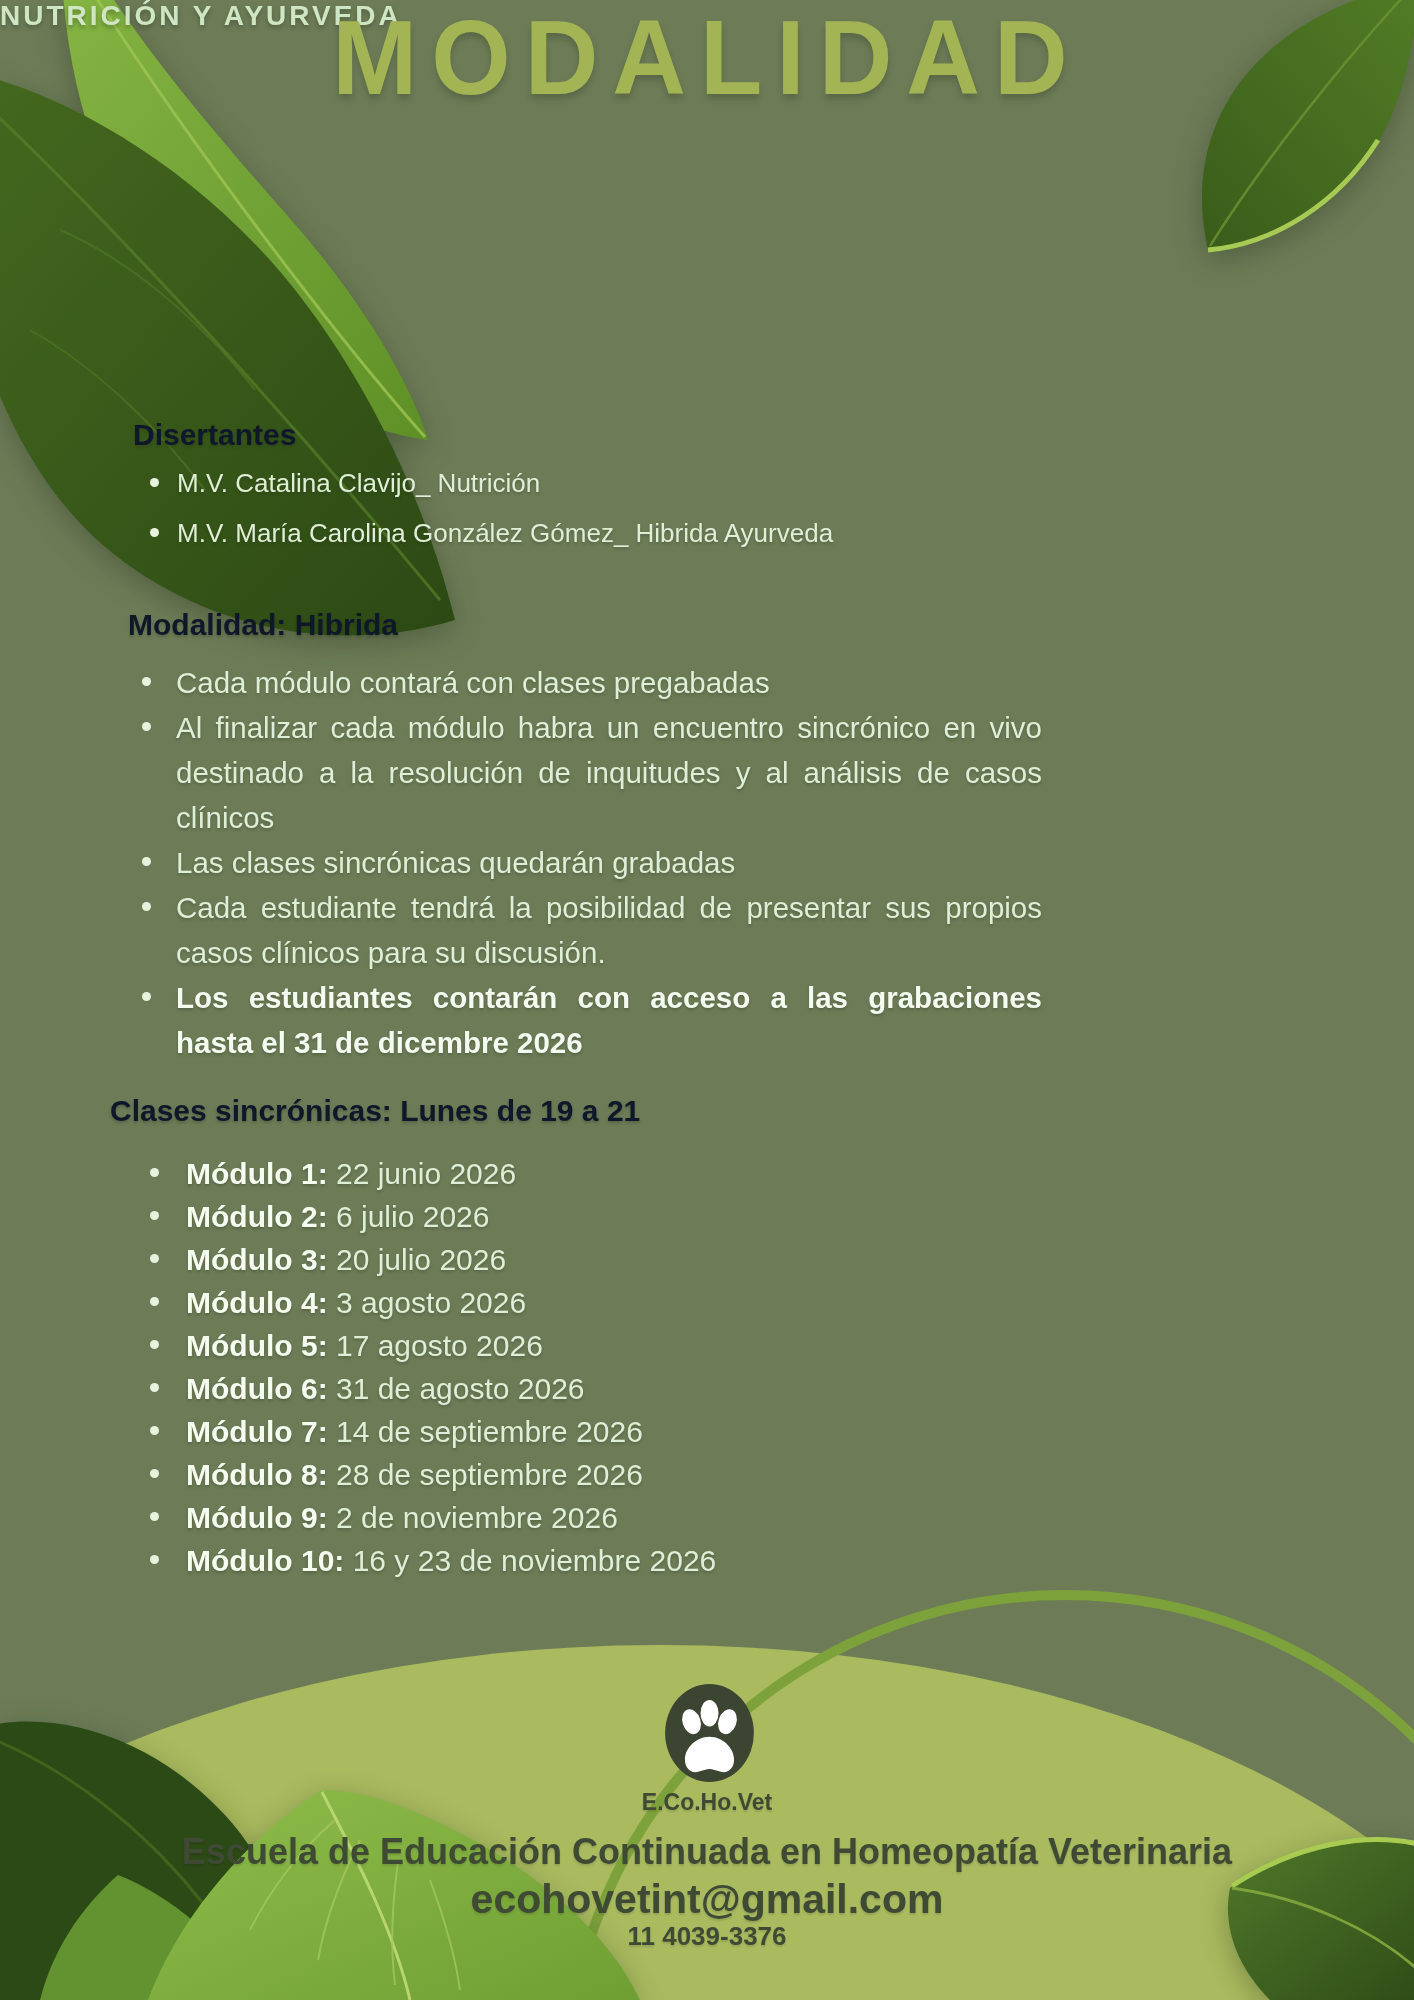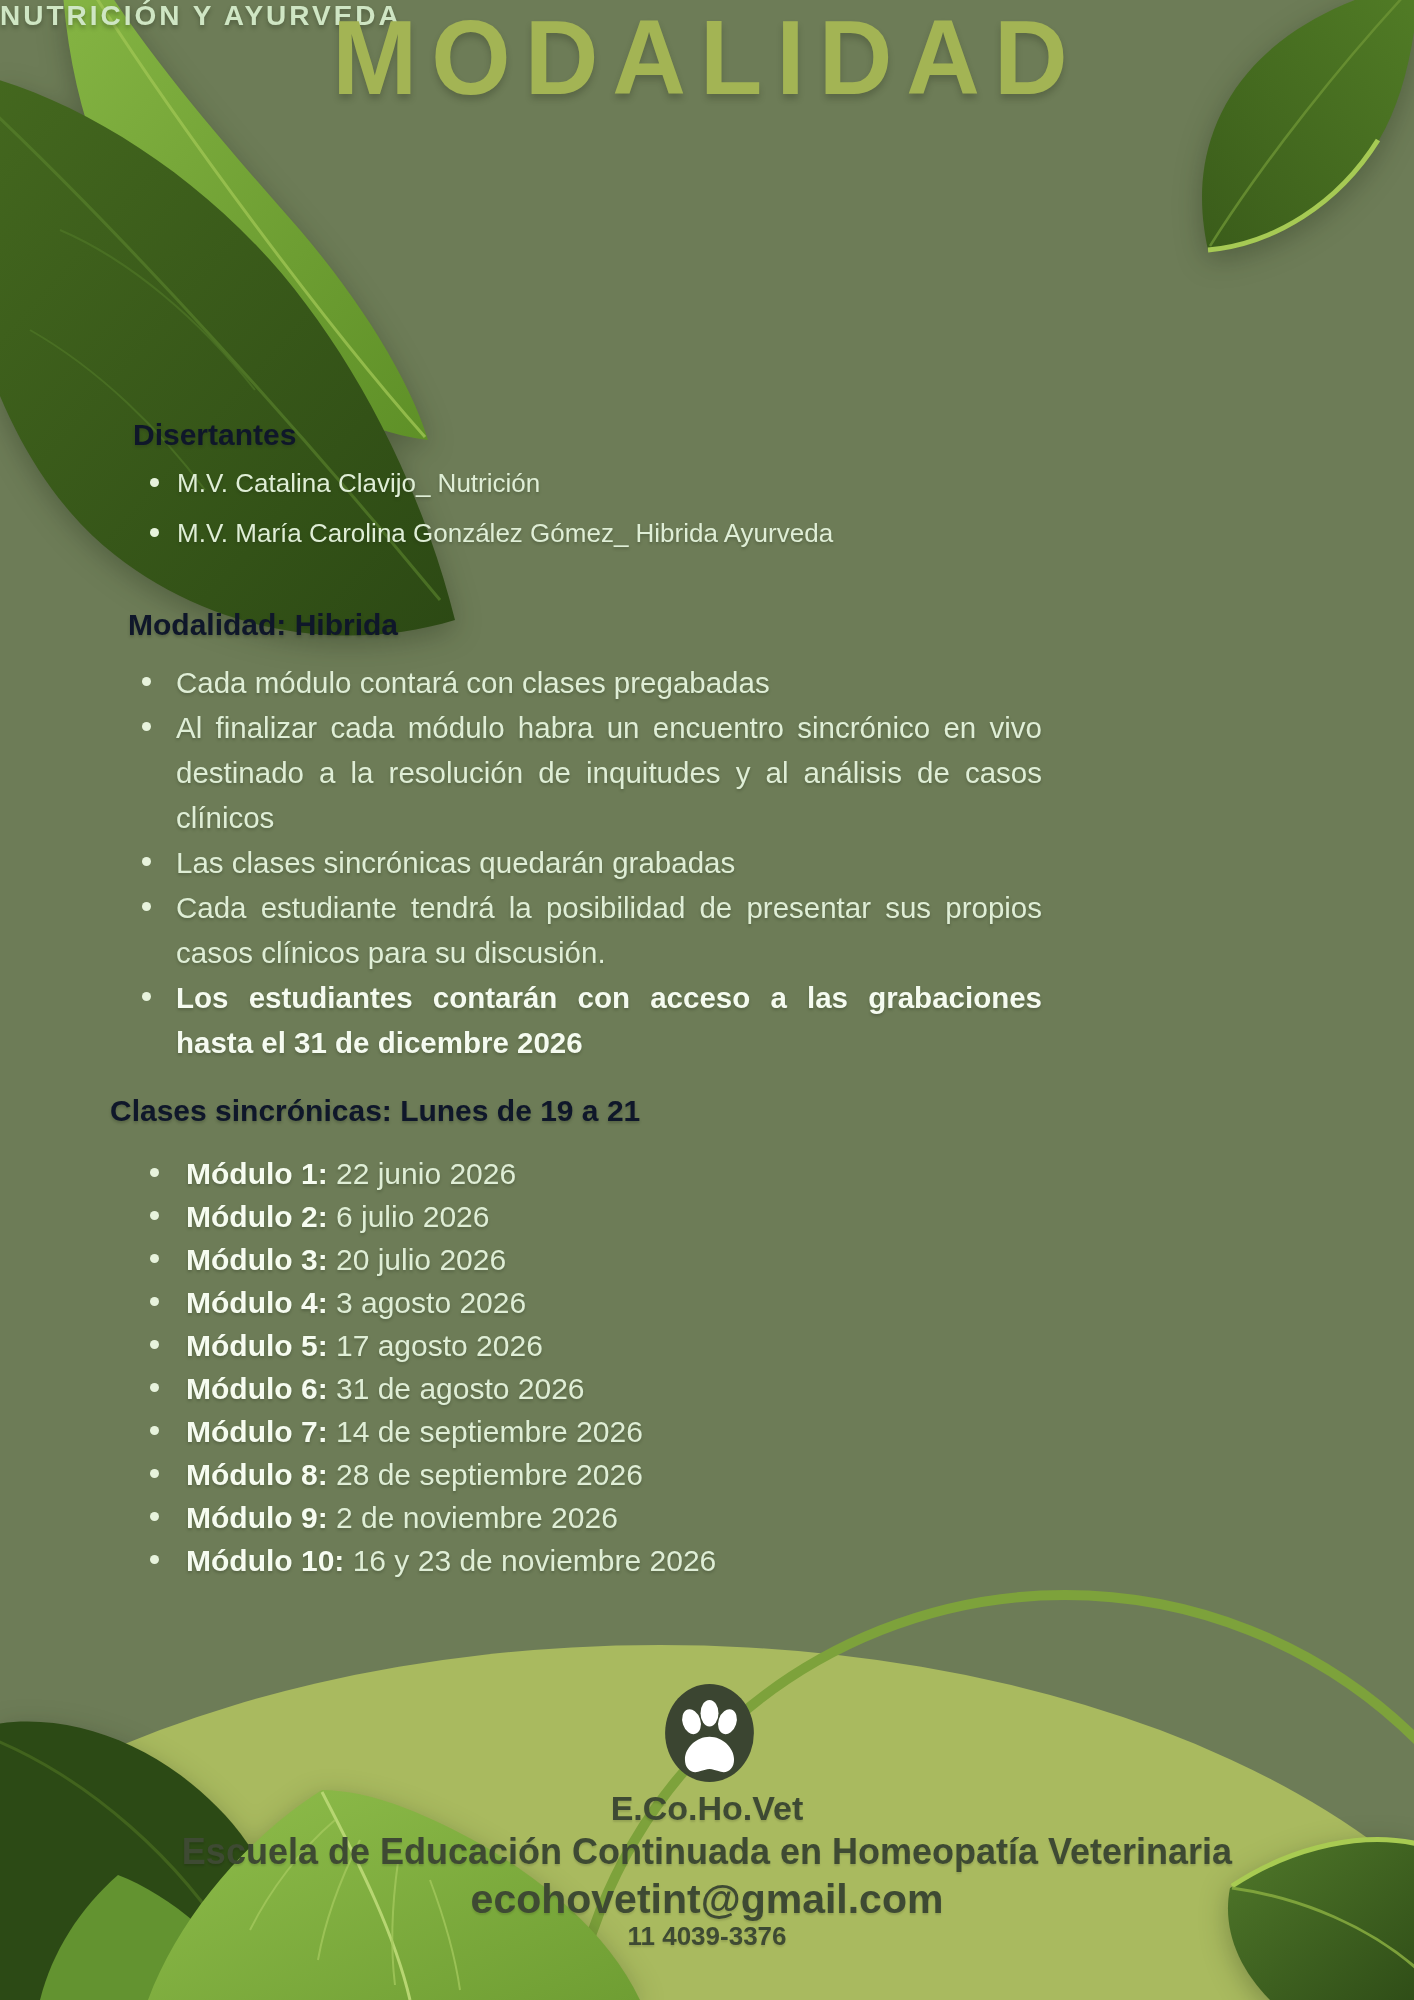--- a/index.html
+++ b/index.html
@@ -50,21 +50,21 @@
   #list-schedule li b{color:#f6fcf0; font-weight:bold;text-align:right;}
   
   .hill{
     left:-240px; top:1645px; width:1800px; height:1010px;
     border-radius:50%; background:#a9ba5f;
   }
   .footer-line{
     left:0; width:100%; text-align:center; font-weight:bold;
     color:#3e4a33; text-shadow:0 2px 2px rgba(0,0,0,.12); white-space:nowrap;
   }
-  #f-org{top:1789px; font-size:34px;}
+  #f-org{top:1789px; font-size:23px;}
   #f-school{top:1831px; font-size:36px;}
   #f-email{top:1876px; font-size:41px;}
   #f-phone{top:1921px; font-size:26px;}
   .leaf{filter:drop-shadow(0 8px 14px rgba(20,30,10,.3)); pointer-events:none;}
   .deco{pointer-events:none;}
 </style>
 </head>
 <body>
 
 <div class="poster">

